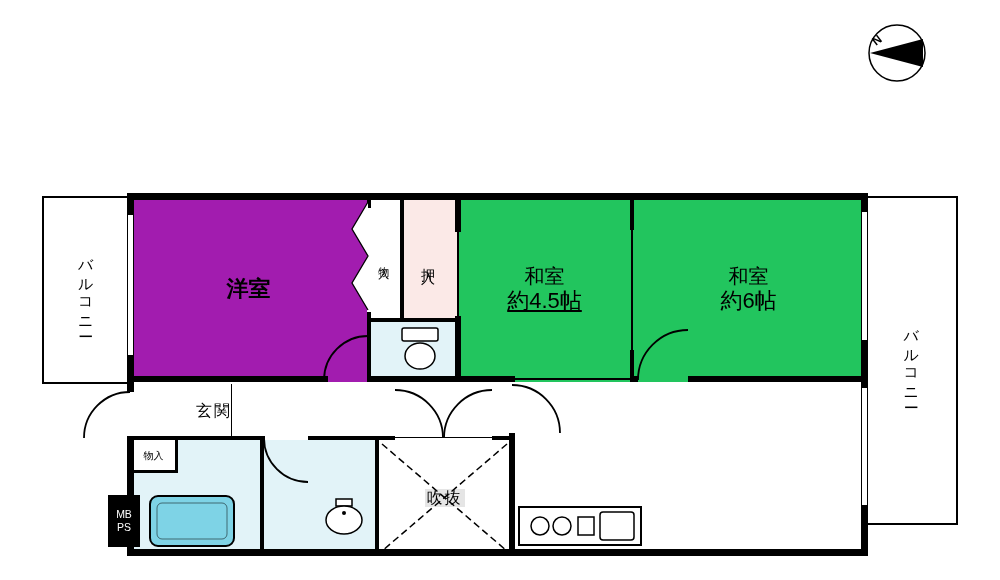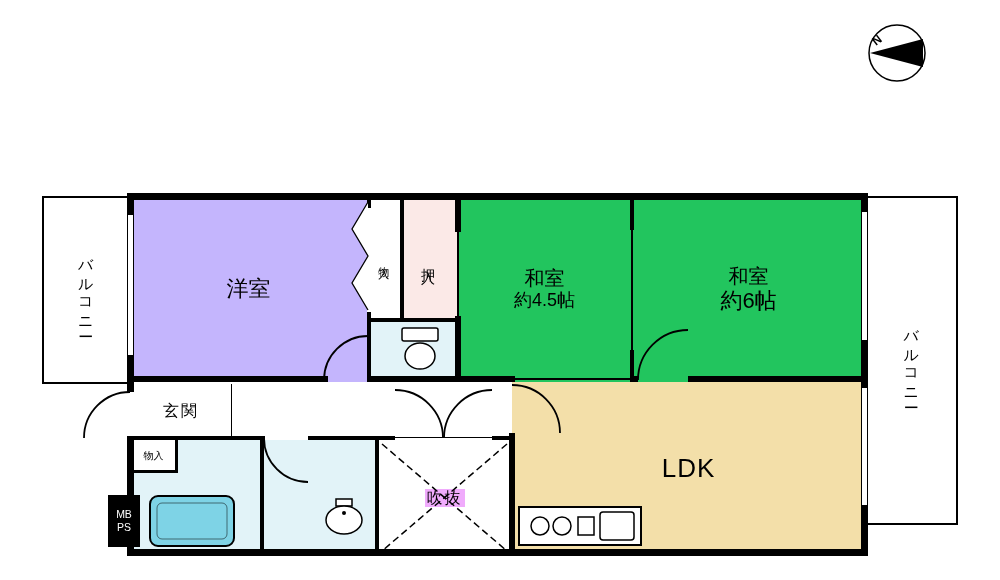--- a/index.html
+++ b/index.html
@@ -11,21 +11,21 @@
   .balcony{border:2px solid #000;background:#ffffff;}
   .wall{position:absolute;background:#000;z-index:3;}
   .wall-thin{position:absolute;background:#000;z-index:3;}
   .window{position:absolute;background:#ffffff;border-left:1.5px solid #000;border-right:1.5px solid #000;box-sizing:border-box;z-index:4;}
   .overlay{position:absolute;left:0;top:0;z-index:5;pointer-events:none;}
   .mbps{position:absolute;background:#000;color:#fff;display:flex;flex-direction:column;align-items:center;justify-content:center;
         font-size:10.5px;line-height:1.25;z-index:4;}
   .counter{position:absolute;background:#ffffff;border:2px solid #000;box-sizing:border-box;z-index:2;}
   .compass{position:absolute;z-index:6;}
   
-  .c-western{background:#c4b5fd;}
+  .c-western{background:#a21caf;font-weight:bold;}
   .c-tatami{background:#22c55e;}
   .c-oshiire{background:#fbe9e7;}
   .c-ldk{background:#f3dfa9;}
   .c-wet{background:#e2f3f8;}
   .c-white{background:#ffffff;}
 </style>
 </head>
 <body>
 
 <div class="stage">
@@ -44,56 +44,53 @@
 
   <div class="room c-oshiire" style="left:400px;top:196px;width:57px;height:126px;">
     <div class="lbl vtext" style="font-size:14px;letter-spacing:2px;">押入</div>
   </div>
 
   <div class="room c-wet" style="left:367px;top:322px;width:90px;height:60px;"></div>
 
   <div class="room c-tatami" style="left:457px;top:196px;width:175px;height:186px;">
     <div class="lbl">
       <div style="font-size:20px;">和室</div>
-      <div style="font-size:18px;">約4.5帖</div>
+      <div style="font-size:22px;text-decoration:underline;">約4.5帖</div>
     </div>
   </div>
 
   <div class="room c-tatami" style="left:632px;top:196px;width:233px;height:186px;">
     <div class="lbl">
       <div style="font-size:20px;">和室</div>
       <div style="font-size:22px;">約6帖</div>
     </div>
   </div>
 
   <div class="room balcony" style="left:865px;top:196px;width:93px;height:329px;">
     <div class="lbl vtext" style="font-size:15px;">バルコニー</div>
   </div>
 
-  <div class="room c-white" style="left:130px;top:382px;width:102px;height:58px;">
+  <div class="room c-white" style="left:130px;top:382px;width:102px;height:58px;justify-content:flex-end;">
     <div class="lbl" style="font-size:16px;letter-spacing:2px;">玄関</div>
   </div>
 
   <div class="room c-white" style="left:232px;top:382px;width:280px;height:58px;"></div>
 
   <div class="room c-wet" style="left:130px;top:440px;width:132px;height:116px;"></div>
 
   <div class="room c-white" style="left:130px;top:440px;width:47px;height:32px;">
     <div class="lbl" style="font-size:10px;">物入</div>
   </div>
 
   <div class="room c-wet" style="left:262px;top:440px;width:115px;height:116px;"></div>
 
   <div class="room c-white" style="left:377px;top:440px;width:135px;height:116px;">
-    <div class="lbl" style="font-size:16px;background:#f0abfc;padding:0 2px;z-index:6;position:relative;letter-spacing:2px;">吹抜</div>
+    <div class="lbl" style="font-size:16px;background:#e5e5e5;padding:0 2px;z-index:6;position:relative;letter-spacing:2px;">吹抜</div>
   </div>
 
-  <div class="room c-ldk" style="left:512px;top:382px;width:353px;height:174px;">
-    <div class="lbl" style="font-size:26px;letter-spacing:1px;">LDK</div>
-  </div>
 
   <div class="counter" style="left:518px;top:506px;width:124px;height:40px;"></div>
 
   <div class="mbps" style="left:108px;top:495px;width:32px;height:52px;">
     <div>MB</div>
     <div>PS</div>
   </div>
 
   <div class="wall" style="left:127px;top:193px;width:741px;height:7px;"></div>
   <div class="wall" style="left:127px;top:549px;width:741px;height:7px;"></div>

